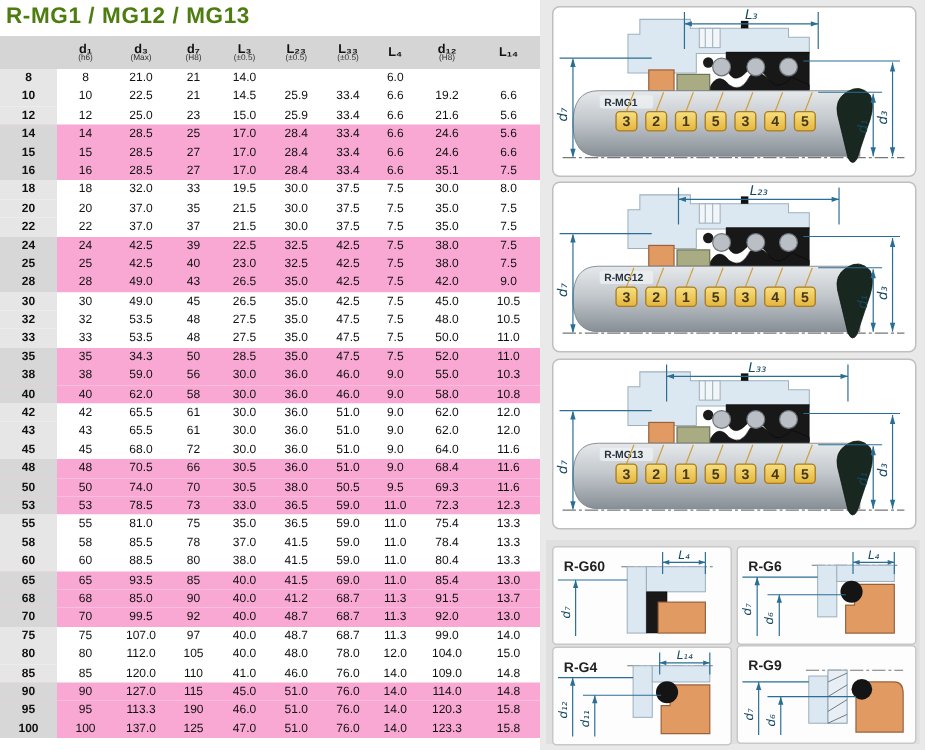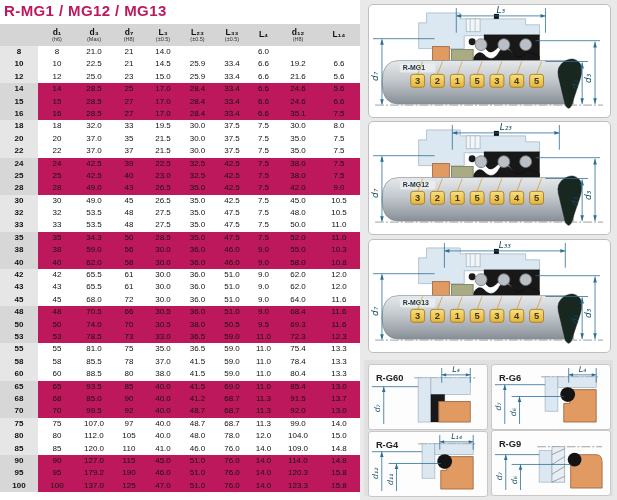--- a/index.html
+++ b/index.html
@@ -1,29 +1,29 @@
 <!DOCTYPE html>
 <html><head>
 <meta charset="utf-8">
 <style>
   html,body{margin:0;padding:0;background:#fff;}
   .page{position:relative;width:617px;height:500px;background:#fff;overflow:hidden;
         font-family:"Liberation Sans",sans-serif;}
-  .title{position:absolute;left:4px;top:2px;font-size:15px;font-weight:bold;color:#be185d;
+  .title{position:absolute;left:4px;top:2px;font-size:15px;font-weight:bold;color:#4d7c0f;
          letter-spacing:.4px;}
   
   .dim-table{position:absolute;left:0;top:24px;width:360px;}
   .thead{display:grid;grid-template-columns:38px 38px 36px 34px 34px 35px 34px 29px 40px 42px;
          background:#d5d5d5;height:22px;align-items:center;}
   .hcell{text-align:center;line-height:1;}
   .hmain{font-size:8.5px;font-weight:bold;color:#111;}
   .hsub{font-size:5.5px;color:#333;margin-top:1px;}
   .trow{display:grid;grid-template-columns:38px 38px 36px 34px 34px 35px 34px 29px 40px 42px;
         height:12.4px;line-height:12.4px;background:#fff;}
-  .trow.band{background:#be185d;}
+  .trow.band{background:#f9a8d4;}
   .tcell{font-size:8px;color:#111;text-align:center;overflow:hidden;}
   .tcell.c0{font-weight:bold;background:#e6e6e6;}
   .trow.band .tcell.c0{background:#d7d7d7;}
   
   .right-panel{position:absolute;left:360px;top:0;width:257px;height:500px;background:#e9e9e9;}
   .seal-box{position:absolute;left:8px;width:241px;height:112px;background:#fff;
             border:1px solid #bfbfbf;border-radius:5px;}
   .detail-panel{position:absolute;left:4px;top:360px;width:249px;height:136px;background:#e0e0e0;}
   .detail-box{position:absolute;width:118px;height:64px;background:#fdfdfd;
               border:1px solid #c8c8c8;border-radius:3px;}
@@ -505,21 +505,21 @@
           <div class="tcell c4">45.0</div>
           <div class="tcell c5">51.0</div>
           <div class="tcell c6">76.0</div>
           <div class="tcell c7">14.0</div>
           <div class="tcell c8">114.0</div>
           <div class="tcell c9">14.8</div>
         </div>
         <div class="trow band">
           <div class="tcell c0">95</div>
           <div class="tcell c1">95</div>
-          <div class="tcell c2">179.2</div>
+          <div class="tcell c2">113.3</div>
           <div class="tcell c3">190</div>
           <div class="tcell c4">46.0</div>
           <div class="tcell c5">51.0</div>
           <div class="tcell c6">76.0</div>
           <div class="tcell c7">14.0</div>
           <div class="tcell c8">120.3</div>
           <div class="tcell c9">15.8</div>
         </div>
         <div class="trow band">
           <div class="tcell c0">100</div>

